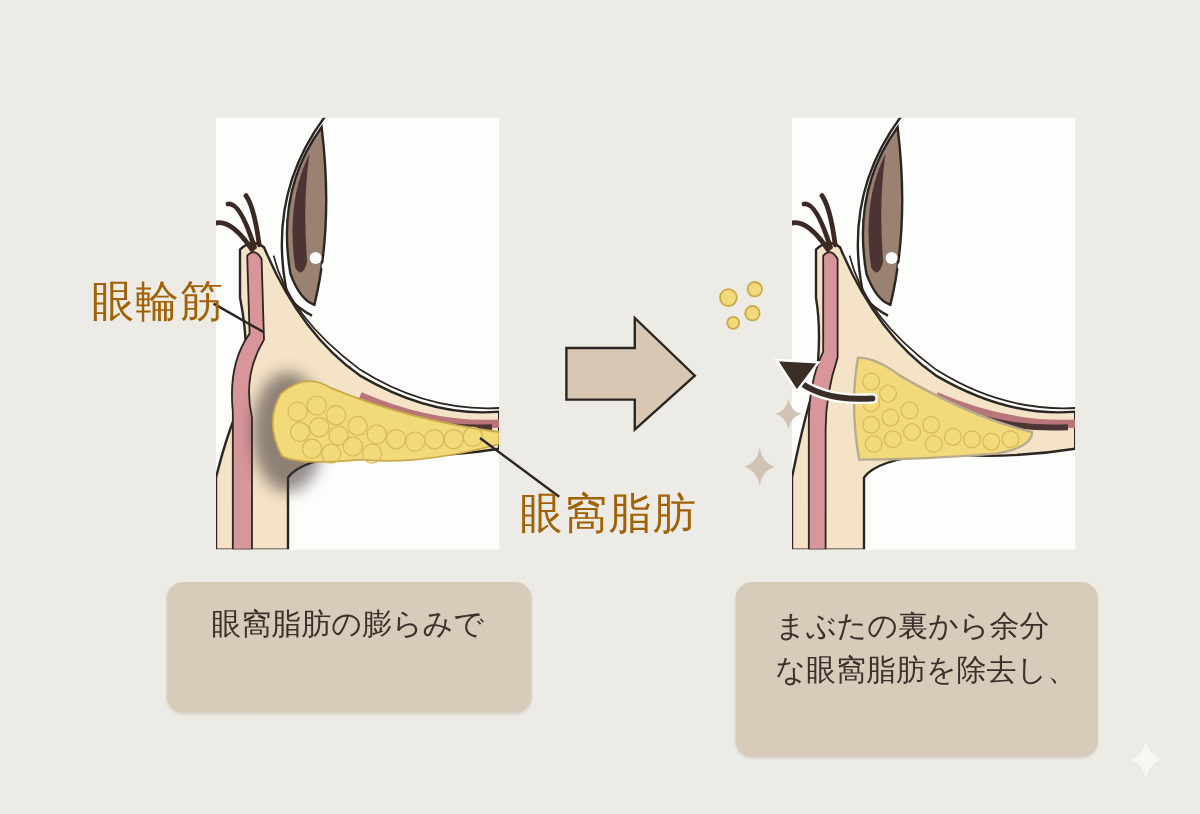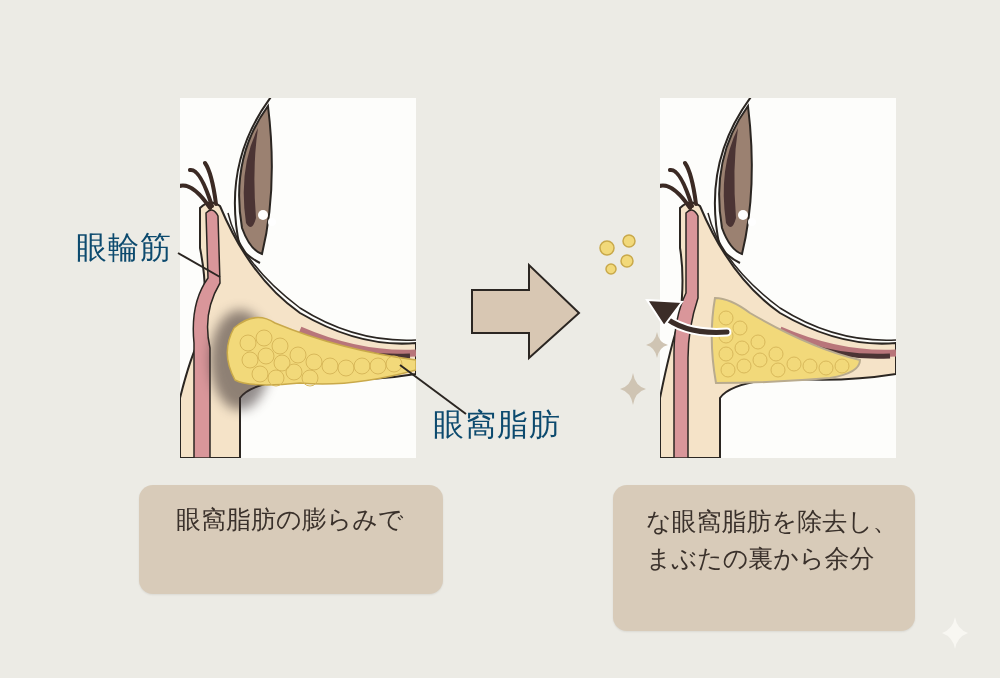--- a/index.html
+++ b/index.html
@@ -12,22 +12,22 @@
   .panel {
     position: absolute;
     background: #fdfdfb;
     overflow: hidden;
   }
   #panel-before { left: 180px; top: 98px; width: 236px; height: 360px; }
   #panel-after  { left: 660px; top: 98px; width: 236px; height: 360px; }
   .panel svg { position: absolute; left: 0; top: 0; }
   .label {
     position: absolute;
-    font-size: 31px;
-    color: #0c4a6e;
+    font-size: 36px;
+    color: #a16207;
     letter-spacing: 1px;
     white-space: nowrap;
   }
   #label-muscle { left: 76px; top: 227px; }
   #label-fat { left: 433px; top: 404px; }
   .caption {
     position: absolute;
     background: #d8cbb9;
     border-radius: 14px;
     color: #3a312b;
@@ -149,15 +149,15 @@
 </svg>
 
 <div class="label" id="label-muscle">眼輪筋</div>
 <div class="label" id="label-fat">眼窩脂肪</div>
 
 <div class="caption" id="caption-before">
   <div>眼窩脂肪の膨らみで</div>
 </div>
 
 <div class="caption" id="caption-after">
+  <div>まぶたの裏から余分</div>
   <div>な眼窩脂肪を除去し、</div>
-  <div>まぶたの裏から余分</div>
 </div>
 
 </body></html>

